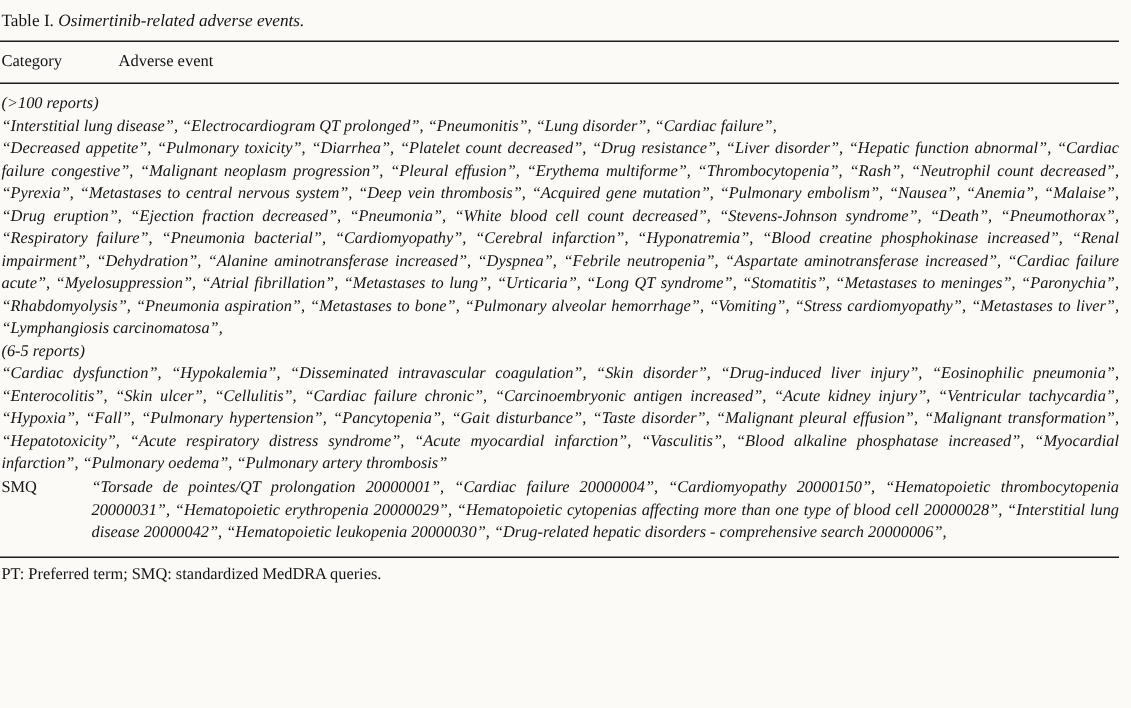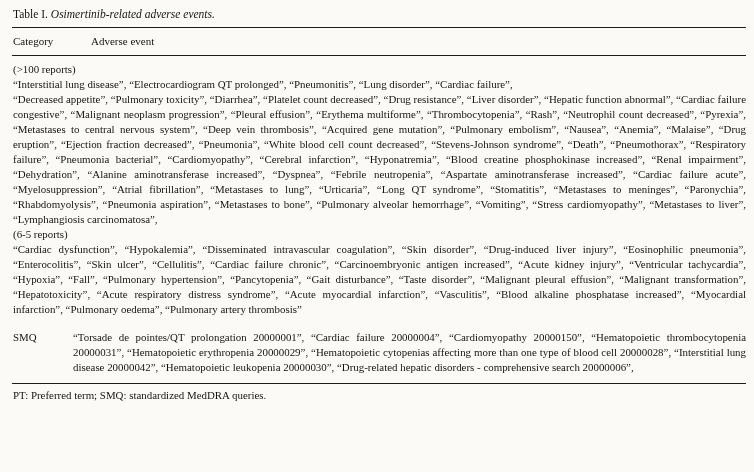--- a/index.html
+++ b/index.html
@@ -8,21 +8,21 @@
     height: 472px;
     background: #fbfaf7;
     color: #141414;
     font-family: "Liberation Serif", "DejaVu Serif", serif;
     overflow: hidden;
   }
   .sheet {
     box-sizing: border-box;
     width: 754px;
     height: 472px;
-    padding: 5px 8px 0 12px;
+    padding: 5px 8px 0 0;
   }
   .title {
     font-size: 11.5px;
     padding: 3px 0 7px 1px;
     white-space: nowrap;
   }
   .title .caption { font-style: italic; }
   .rule {
     height: 0;
     border-top: 1.4px solid #1c1c1c;
@@ -36,26 +36,26 @@
     width: 60px;
     flex: none;
   }
   .col-adverse { flex: 1; margin-left: 18px; }
   .table-body {
     padding: 6px 0 8px 1px;
     font-size: 10.9px;
     line-height: 15px;
   }
   .data-row { display: flex; }
-  .data-row + .data-row { margin-top: 13px; }
+  .data-row + .data-row { margin-top: 1px; }
   .cat-cell {
     width: 60px;
     flex: none;
   }
-  .content-cell { flex: 1; }
+  .content-cell { flex: 1; font-style: italic; }
   .seg.list { text-align: justify; }
   .seg.range { text-align: left; }
   .footnote {
     font-size: 10.9px;
     padding: 5px 0 0 1px;
   }
 </style>
 </head>
 <body>
 

